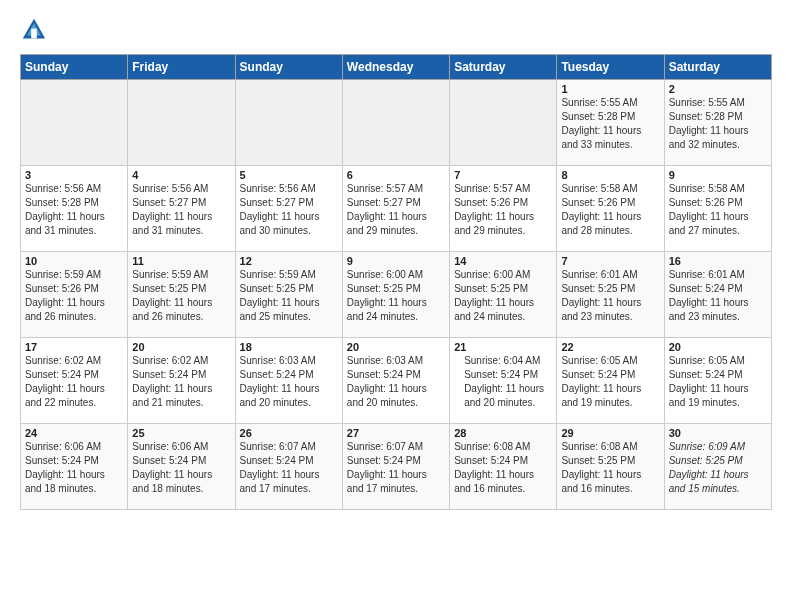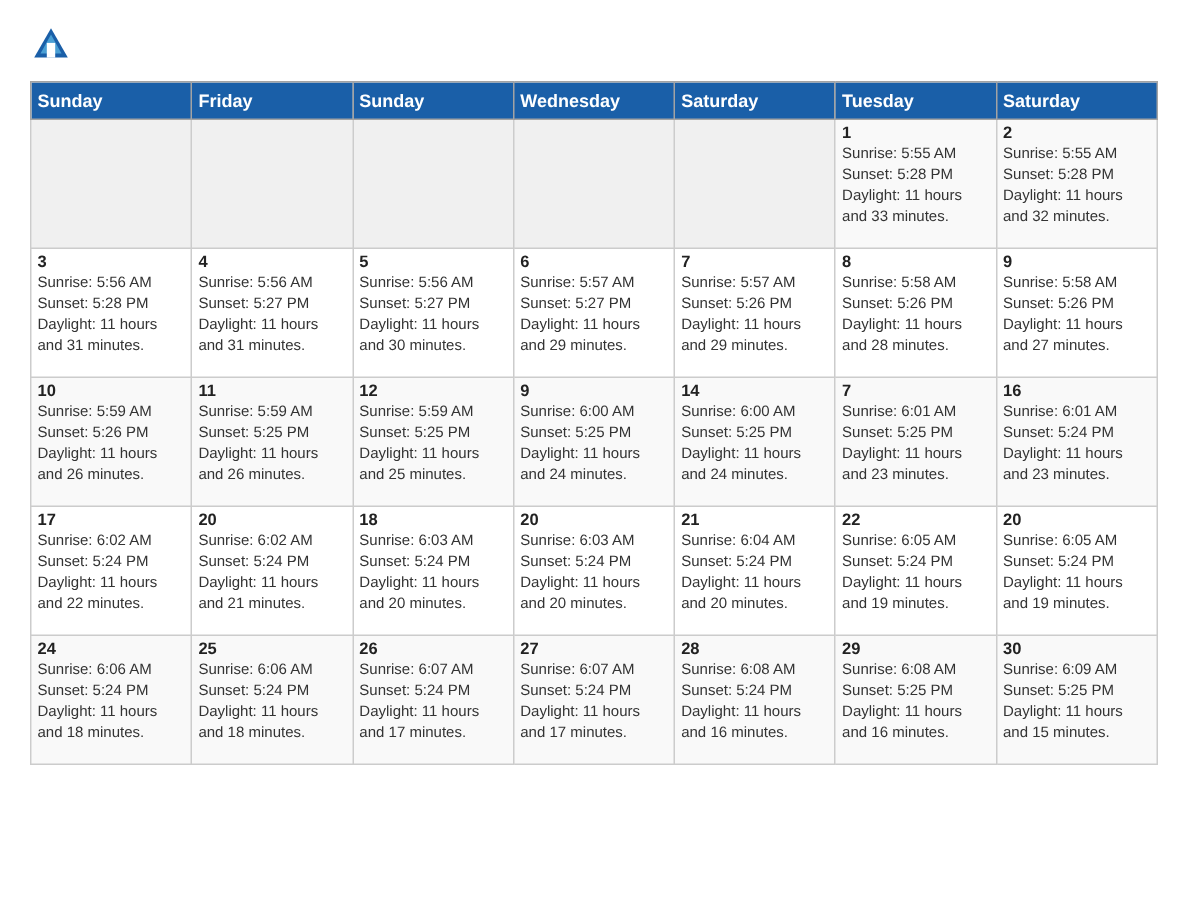--- a/index.html
+++ b/index.html
@@ -278,21 +278,21 @@
           </td>
           <td>
             <span class="day-num">20</span>
             <div class="day-info" style="white-space: pre-line;">Sunrise: 6:03 AM
 Sunset: 5:24 PM
 Daylight: 11 hours
 and 20 minutes.</div>
           </td>
           <td>
             <span class="day-num">21</span>
-            <div class="day-info" style="white-space: pre-line;">Sunrise: 6:04 AM
+            <div class="day-info" style="white-space: pre-line; margin-left: 10px;">Sunrise: 6:04 AM
 Sunset: 5:24 PM
 Daylight: 11 hours
 and 20 minutes.</div>
           </td>
           <td>
             <span class="day-num">22</span>
             <div class="day-info" style="white-space: pre-line;">Sunrise: 6:05 AM
 Sunset: 5:24 PM
 Daylight: 11 hours
 and 19 minutes.</div>
@@ -343,21 +343,21 @@
           </td>
           <td>
             <span class="day-num">29</span>
             <div class="day-info" style="white-space: pre-line;">Sunrise: 6:08 AM
 Sunset: 5:25 PM
 Daylight: 11 hours
 and 16 minutes.</div>
           </td>
           <td>
             <span class="day-num">30</span>
-            <div class="day-info" style="white-space: pre-line;">Sunrise: 6:09 AM
+            <div class="day-info" style="white-space: pre-line; font-style: italic;">Sunrise: 6:09 AM
 Sunset: 5:25 PM
 Daylight: 11 hours
 and 15 minutes.</div>
           </td>
         </tr>
       </tbody>
   </table>
 </div>
 
 </body></html>

